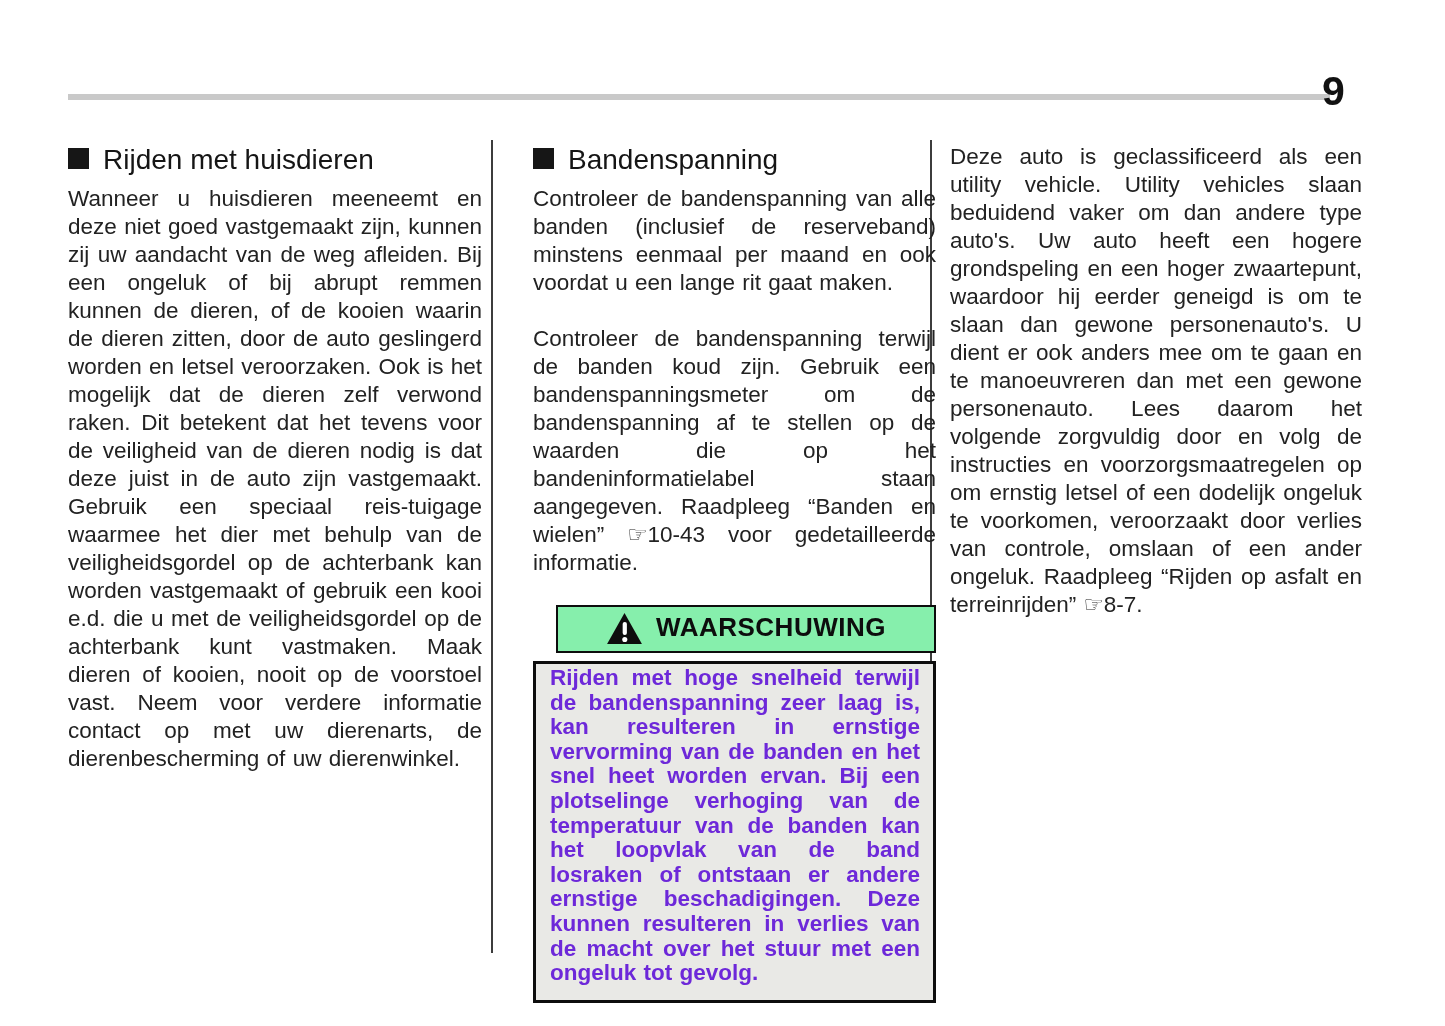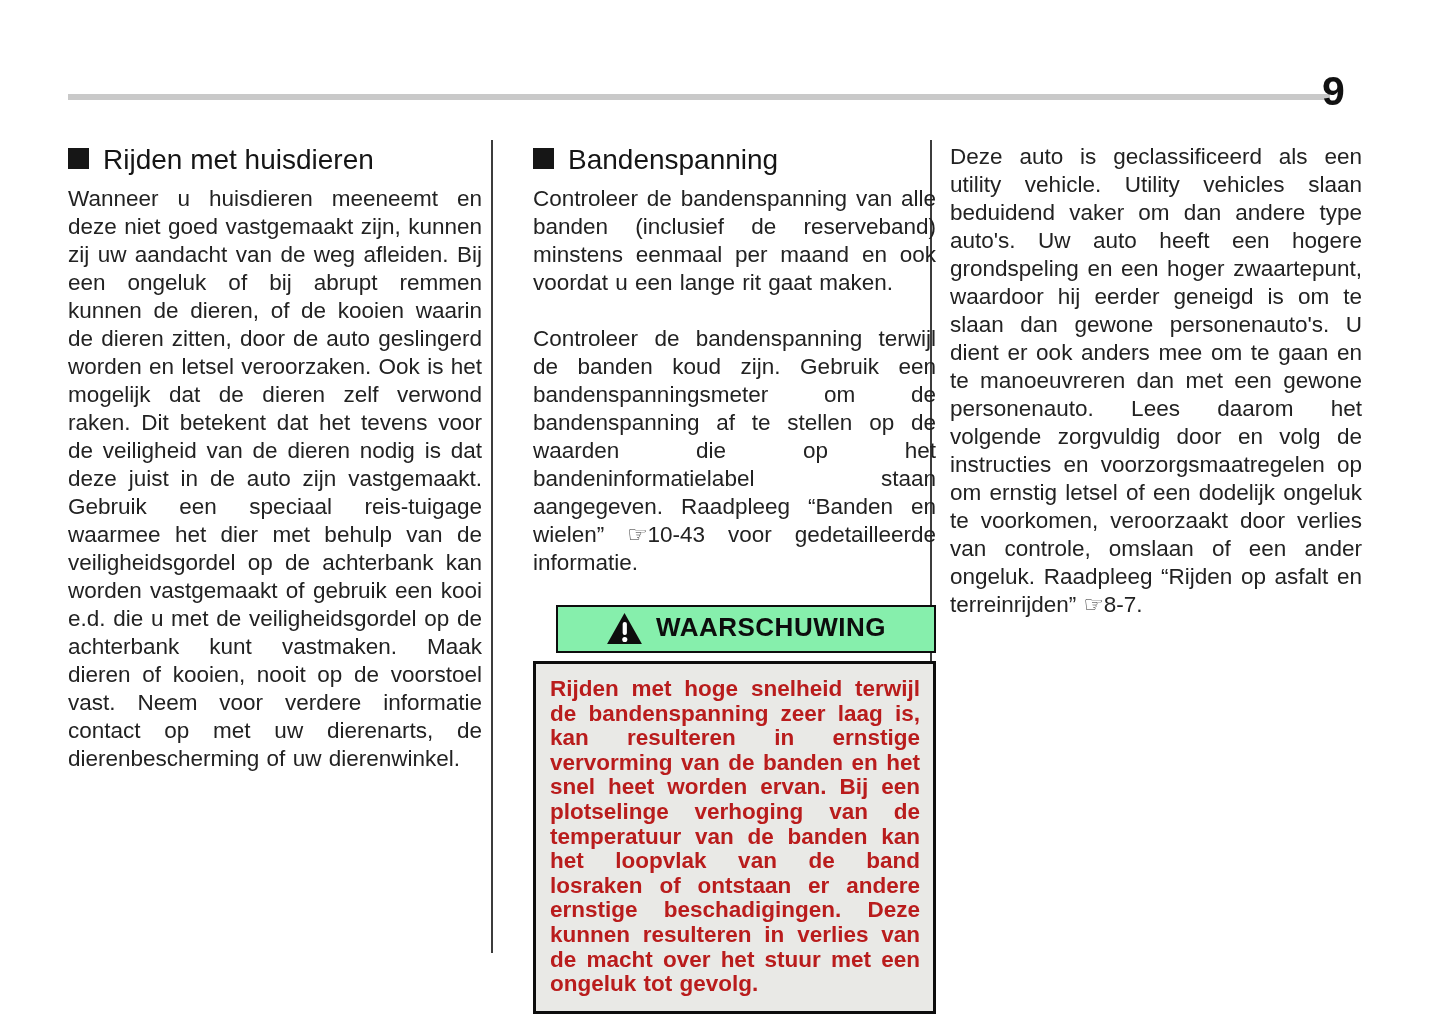--- a/index.html
+++ b/index.html
@@ -66,25 +66,25 @@
   .warn-title {
     font-size: 26px; font-weight: bold; color: #0d0d0d;
     letter-spacing: 0.5px;
   }
   .warn-tri { width: 37px; height: 33px; flex: 0 0 auto; }
 
   .warn-body {
     margin-top: 8px;
     border: 3px solid #0d0d0d;
     background: #e9e9e6;
-    padding: 13px 13px 14px 14px;
+    padding: 2px 13px 14px 14px;
     font-size: 22.5px; font-weight: bold;
     line-height: 24.6px;
     text-align: justify;
-    color: #b91c1c;
+    color: #6d28d9;
     word-spacing: 1px;
   }
 </style>
 </head>
 <body>
 
 <div class="top-rule"></div>
 <div class="page-number">9</div>
 
 <div class="divider d1"></div>

